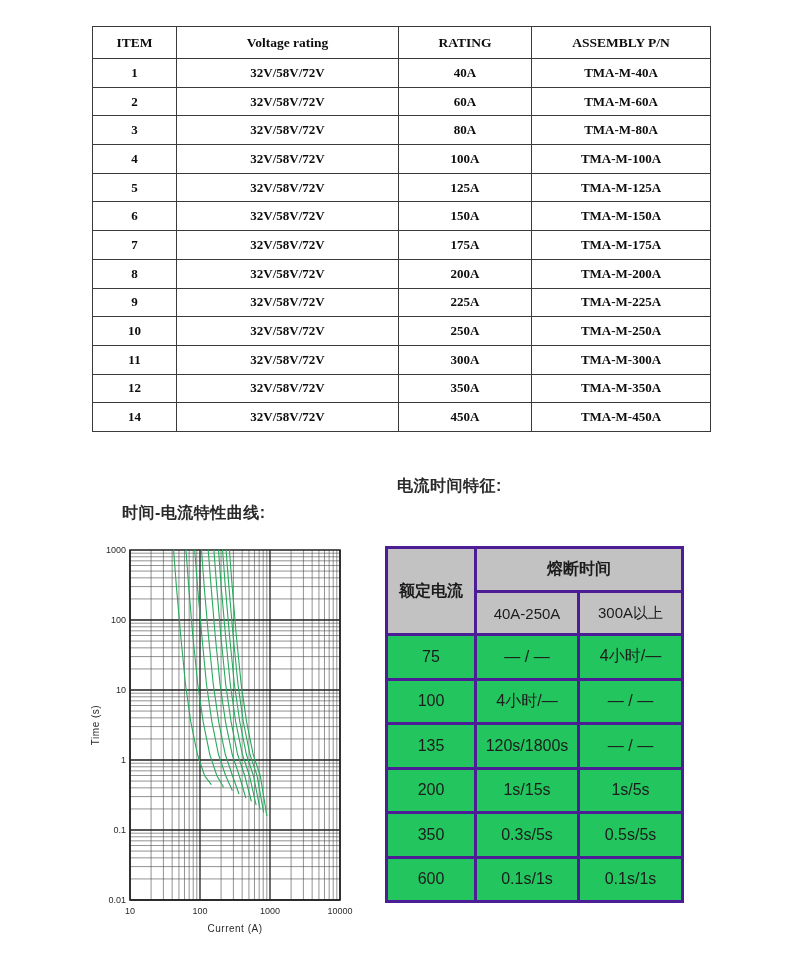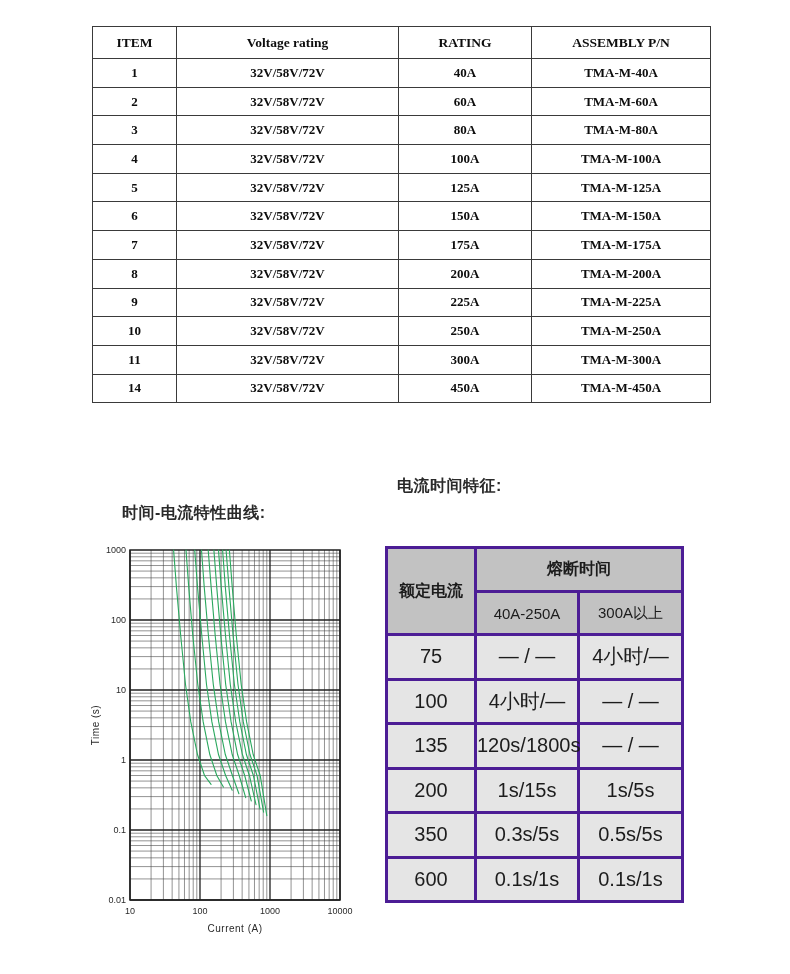--- a/index.html
+++ b/index.html
@@ -27,21 +27,21 @@
   svg.chart{position:absolute;left:85px;top:530px;}
   .tick-label{font-family:"Liberation Sans",sans-serif;font-size:9px;fill:#2a2a2a;}
   .axis-label{font-family:"Liberation Sans",sans-serif;font-size:10px;fill:#2a2a2a;letter-spacing:0.5px;}
 
   
   table.char{position:absolute;left:385px;top:546px;width:296px;border-collapse:collapse;
              table-layout:fixed;font-family:"Liberation Sans",sans-serif;color:#1c1c1c;}
   table.char td{border:3px solid #4c1d95;text-align:center;vertical-align:middle;padding:0;}
   table.char td.hdr{background:#c2c2c2;font-weight:bold;font-size:16px;}
   table.char td.subhdr{background:#c2c2c2;font-weight:normal;font-size:15px;}
-  table.char td.val{background:#e5e5e5;font-size:20px;text-align:center;}
+  table.char td.val{background:#22c55e;font-size:16px;text-align:center;}
   tr.char-hdr-1{height:44px;}
   tr.char-hdr-2{height:43px;}
   tr.char-body{height:44.5px;}
 </style>
 </head>
 <body>
 
 <div class="page">
 
   <table class="spec">
@@ -118,20 +118,26 @@
           <td>10</td>
           <td>32V/58V/72V</td>
           <td>250A</td>
           <td>TMA-M-250A</td>
         </tr>
       <tr>
           <td>11</td>
           <td>32V/58V/72V</td>
           <td>300A</td>
           <td>TMA-M-300A</td>
+        </tr>
+      <tr>
+          <td>12</td>
+          <td>32V/58V/72V</td>
+          <td>350A</td>
+          <td>TMA-M-350A</td>
         </tr>
       <tr>
           <td>14</td>
           <td>32V/58V/72V</td>
           <td>450A</td>
           <td>TMA-M-450A</td>
         </tr>
     </tbody>
   </table>
 

